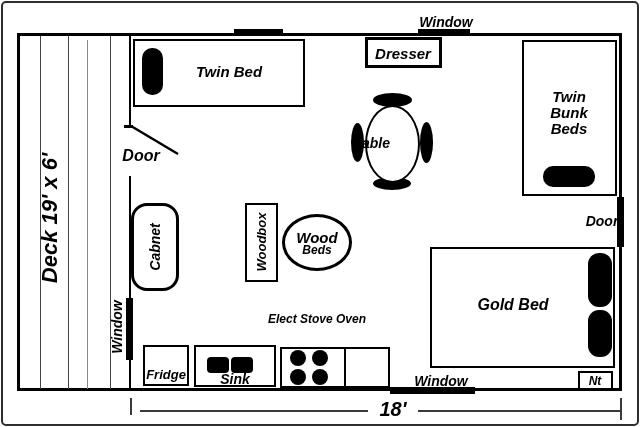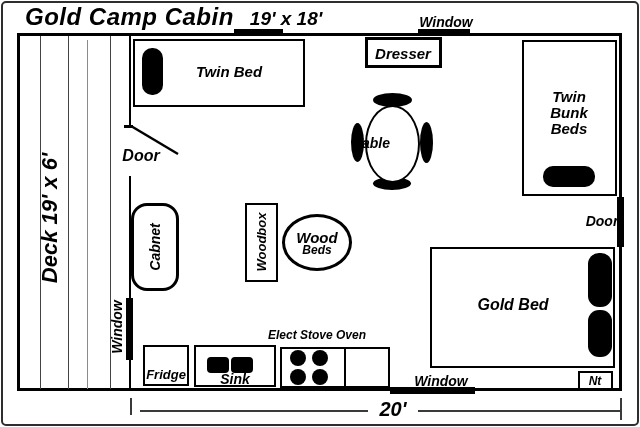--- a/index.html
+++ b/index.html
@@ -19,24 +19,20 @@
   .chair{position:absolute;background:#000;border-radius:50%;}
   .round{border-radius:50%;}
   .burner{position:absolute;width:16px;height:16px;border-radius:50%;background:#000;}
   svg.overlay{position:absolute;left:0;top:0;}
 </style>
 </head>
 <body>
 
 <div class="page">
 
-  <div class="title">
-    <span class="main">Gold Camp Cabin</span>
-    <span class="dims">19' x 18'</span>
-  </div>
 
   <div class="box" style="left:17px;top:33px;width:605px;height:358px;border-width:3px;"></div>
 
   <div class="plank" style="left:40px;"></div>
   <div class="plank" style="left:68px;"></div>
   <div class="plank" style="left:87px;background:#8a8a8a;top:40px;height:349px;"></div>
   <div class="plank" style="left:110px;"></div>
   <div class="lbl rot" style="left:50px;top:218px;font-size:22px;">Deck 19' x 6'</div>
 
   <div class="ink" style="left:129px;top:35px;width:2px;height:91px;"></div>
@@ -99,28 +95,28 @@
   <div class="lbl" style="left:595px;top:381px;font-size:12px;">Nt</div>
 
   <div class="box" style="left:143px;top:345px;width:46px;height:41px;border-width:2px;"></div>
   <div class="lbl" style="left:166px;top:366px;font-size:13px;margin-top:8px;">Fridge</div>
 
   <div class="box" style="left:194px;top:345px;width:82px;height:42px;border-width:2px;"></div>
   <div class="pill" style="left:207px;top:357px;width:22px;height:16px;border-radius:4px;"></div>
   <div class="pill" style="left:231px;top:357px;width:22px;height:16px;border-radius:4px;"></div>
   <div class="lbl" style="left:235px;top:379px;font-size:14px;">Sink</div>
 
-  <div class="lbl" style="left:317px;top:335px;font-size:12px;">Elect Stove Oven</div>
+  <div class="lbl" style="left:317px;top:319px;font-size:12px;">Elect Stove Oven</div>
   <div class="box" style="left:280px;top:347px;width:110px;height:41px;border-width:2px;"></div>
   <div class="ink" style="left:344px;top:349px;width:2px;height:37px;"></div>
   <div class="burner" style="left:290px;top:350px;"></div>
   <div class="burner" style="left:312px;top:350px;"></div>
   <div class="burner" style="left:290px;top:369px;"></div>
   <div class="burner" style="left:312px;top:369px;"></div>
 
   <div class="gray" style="left:130px;top:398px;width:2px;height:17px;"></div>
   <div class="gray" style="left:620px;top:398px;width:2px;height:22px;"></div>
   <div class="gray" style="left:140px;top:410px;width:228px;height:2px;"></div>
   <div class="gray" style="left:418px;top:410px;width:202px;height:2px;"></div>
-  <div class="lbl" style="left:393px;top:409px;font-size:20px;">20'</div>
+  <div class="lbl" style="left:393px;top:409px;font-size:20px;">18'</div>
 
   <div class="frame"></div>
 </div>
 
 </body></html>

